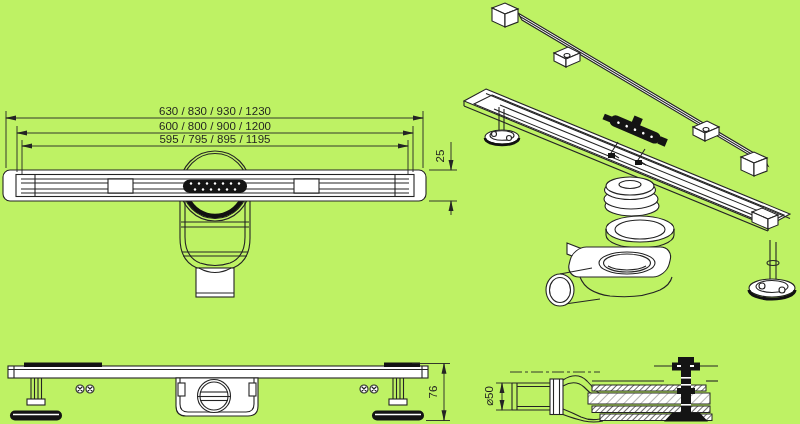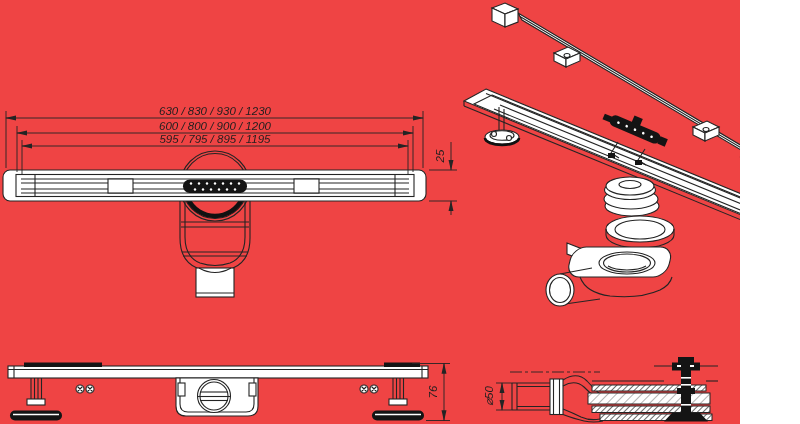--- a/index.html
+++ b/index.html
@@ -1,16 +1,16 @@
 <!DOCTYPE html>
 <html><head>
 <meta charset="utf-8">
 <style>
   html,body{margin:0;padding:0;background:#ffffff;}
-  .canvas{position:relative;width:740px;height:424px;background:#ef4444;overflow:hidden;font-style:italic;}
+  .canvas{position:relative;width:800px;height:424px;background:#bef264;overflow:hidden;}
   svg{position:absolute;left:0;top:0;}
   .ln{stroke:#242424;stroke-width:1.1;fill:none;}
   .wf{stroke:#242424;stroke-width:1.1;fill:#ffffff;}
   .thick{stroke:#111;fill:none;}
   .blk{fill:#141414;stroke:none;}
   .dim{font-family:"Liberation Sans",sans-serif;font-size:11.5px;fill:#1f1f1f;}
   .dimln{stroke:#242424;stroke-width:0.9;fill:none;}
 </style>
 </head>
 <body>

